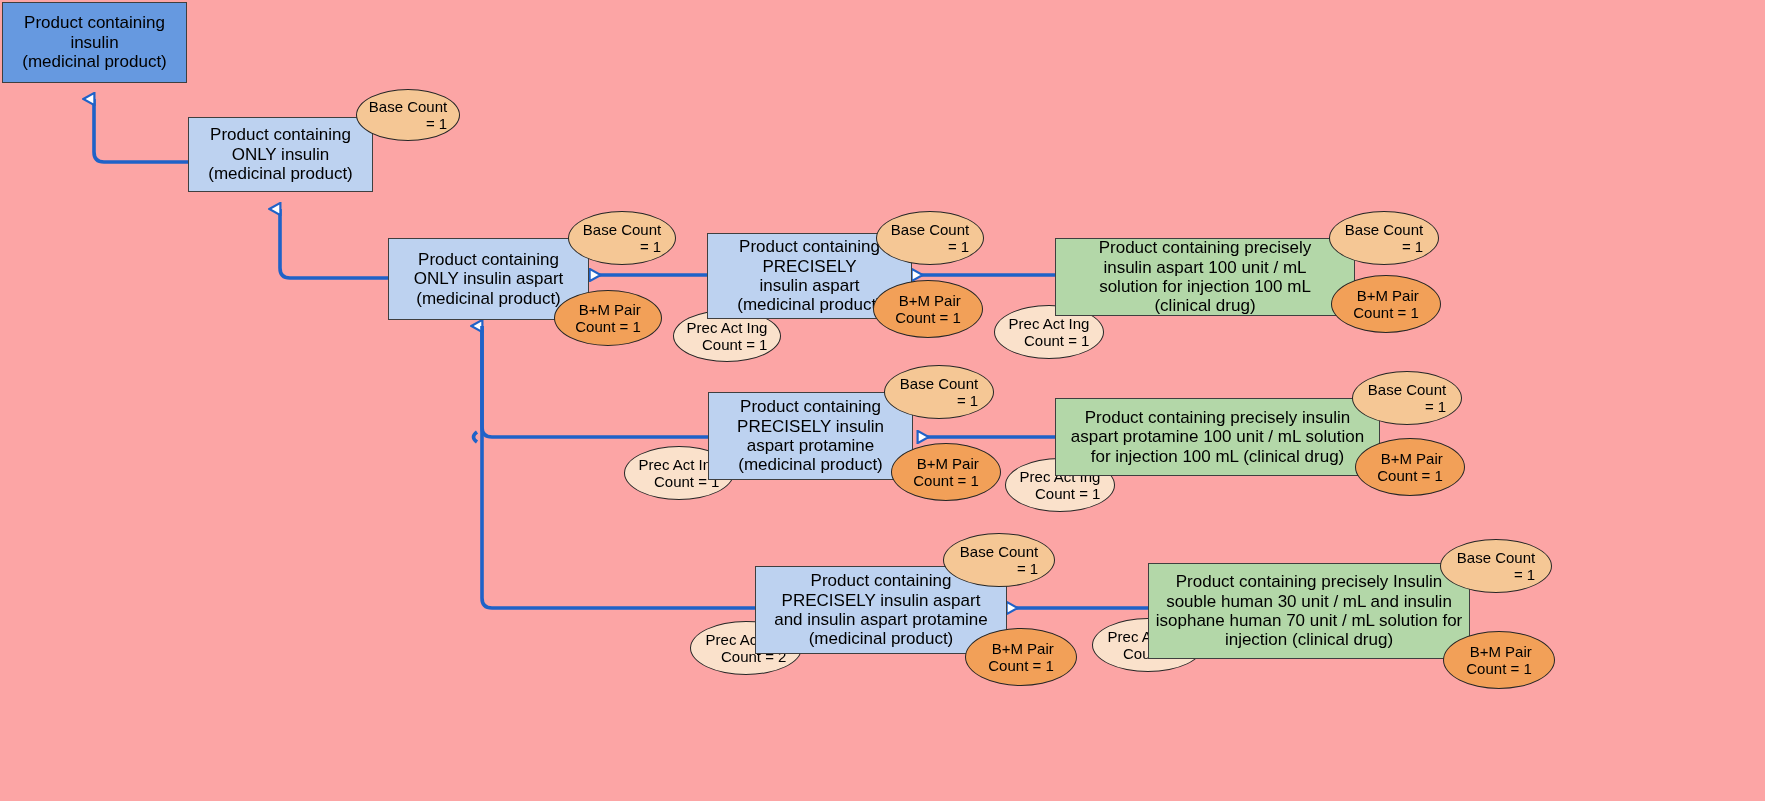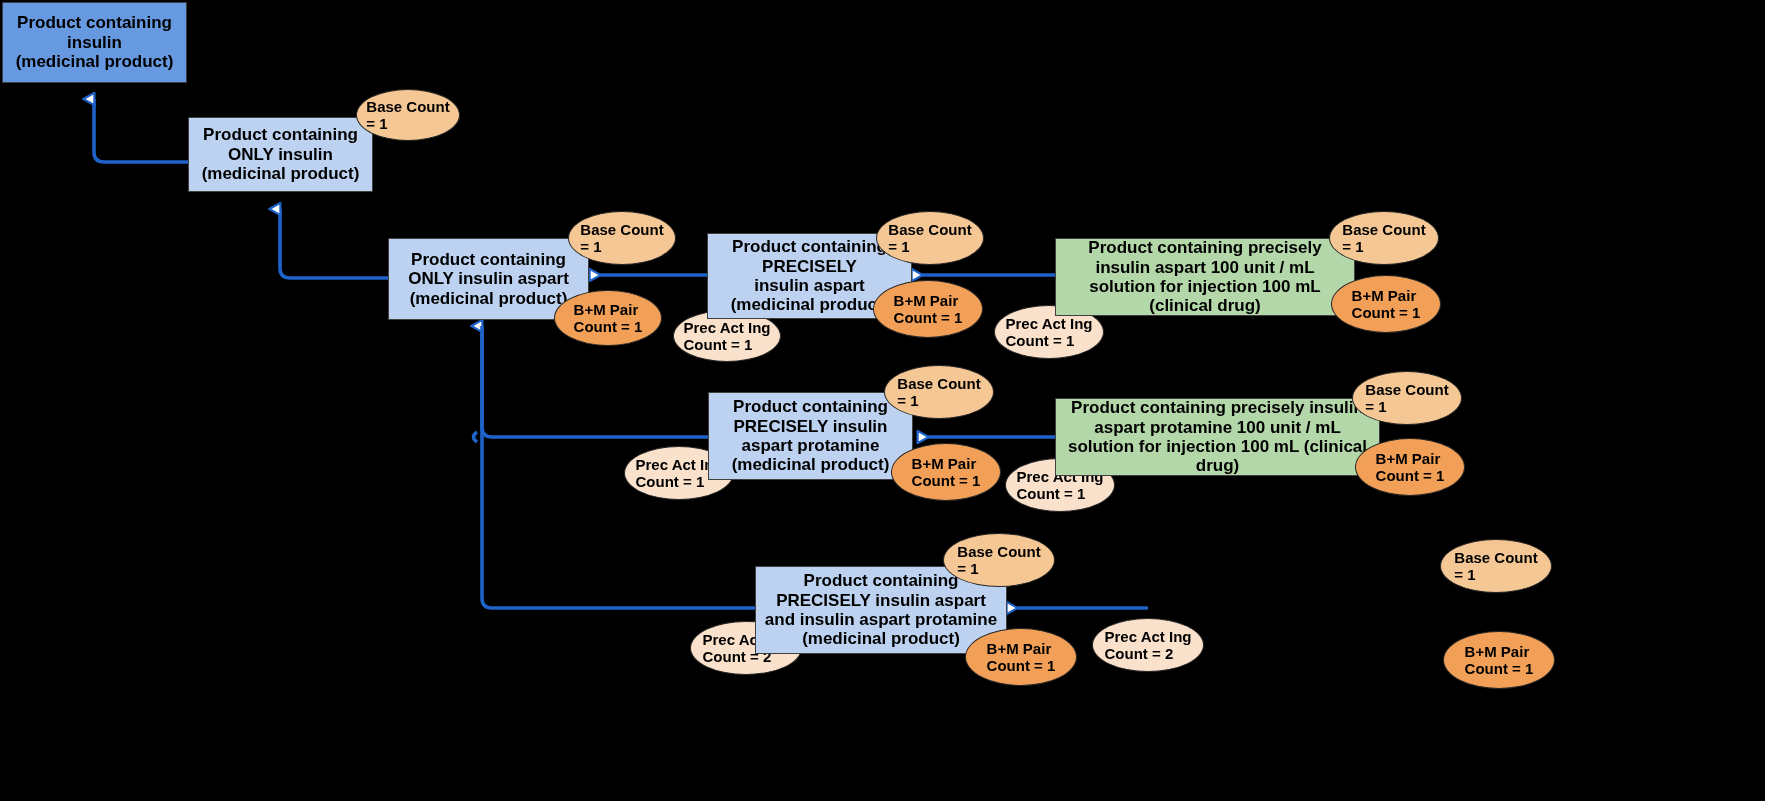--- a/index.html
+++ b/index.html
@@ -4,24 +4,23 @@
 <style>
   html, body {
     margin: 0;
     padding: 0;
     background: #ffffff;
   }
   #canvas {
     position: relative;
     width: 1765px;
     height: 801px;
-    background: #000000;
+    background: #fca5a5;
     font-family: "Liberation Sans", sans-serif;
     overflow: hidden;
-    font-weight: bold;
   }
   #edges {
     position: absolute;
     left: 0;
     top: 0;
     width: 1765px;
     height: 801px;
     pointer-events: none;
   }
   .node {
@@ -48,21 +47,21 @@
   .node.green {
     background: #b3d7a8;
     border-color: #3f3f3f;
   }
   .ellipse {
     position: absolute;
     box-sizing: border-box;
     display: flex;
     align-items: center;
     justify-content: center;
-    text-align: left;
+    text-align: right;
     border: 1.7px solid #262626;
     border-radius: 50%;
     color: #000000;
     line-height: 1.14;
     white-space: pre-line;
   }
   .ellipse.base {
     background: #f5c795;
     z-index: 5;
   }
@@ -136,20 +135,21 @@
 aspart protamine
 (medicinal product)</div>
 
   <div class="node green" style="left:1055px; top:398px; width:325px; height:78px; font-size:17px; padding:0 6px;">Product containing precisely insulin aspart protamine 100 unit / mL solution for injection 100 mL  (clinical drug)</div>
 
   <div class="node light-blue" style="left:755px; top:566px; width:252px; height:88px; font-size:17px;">Product containing
 PRECISELY insulin aspart
 and insulin aspart protamine
 (medicinal product)</div>
 
+  <div class="node green" style="left:1148px; top:563px; width:322px; height:96px; font-size:17px; padding:0 6px;">Product containing precisely Insulin souble human 30 unit / mL and insulin isophane human 70 unit / mL solution for injection (clinical drug)</div>
 
   <div class="ellipse base" style="left:356px; top:89px; width:104px; height:52px; font-size:15px;">Base Count
 = 1</div>
 
   <div class="ellipse base" style="left:568px; top:211px; width:108px; height:54px; font-size:15px;">Base Count
 = 1</div>
 
   <div class="ellipse bm" style="left:554px; top:290px; width:108px; height:56px; font-size:15px;">B+M Pair
 Count = 1</div>
 

